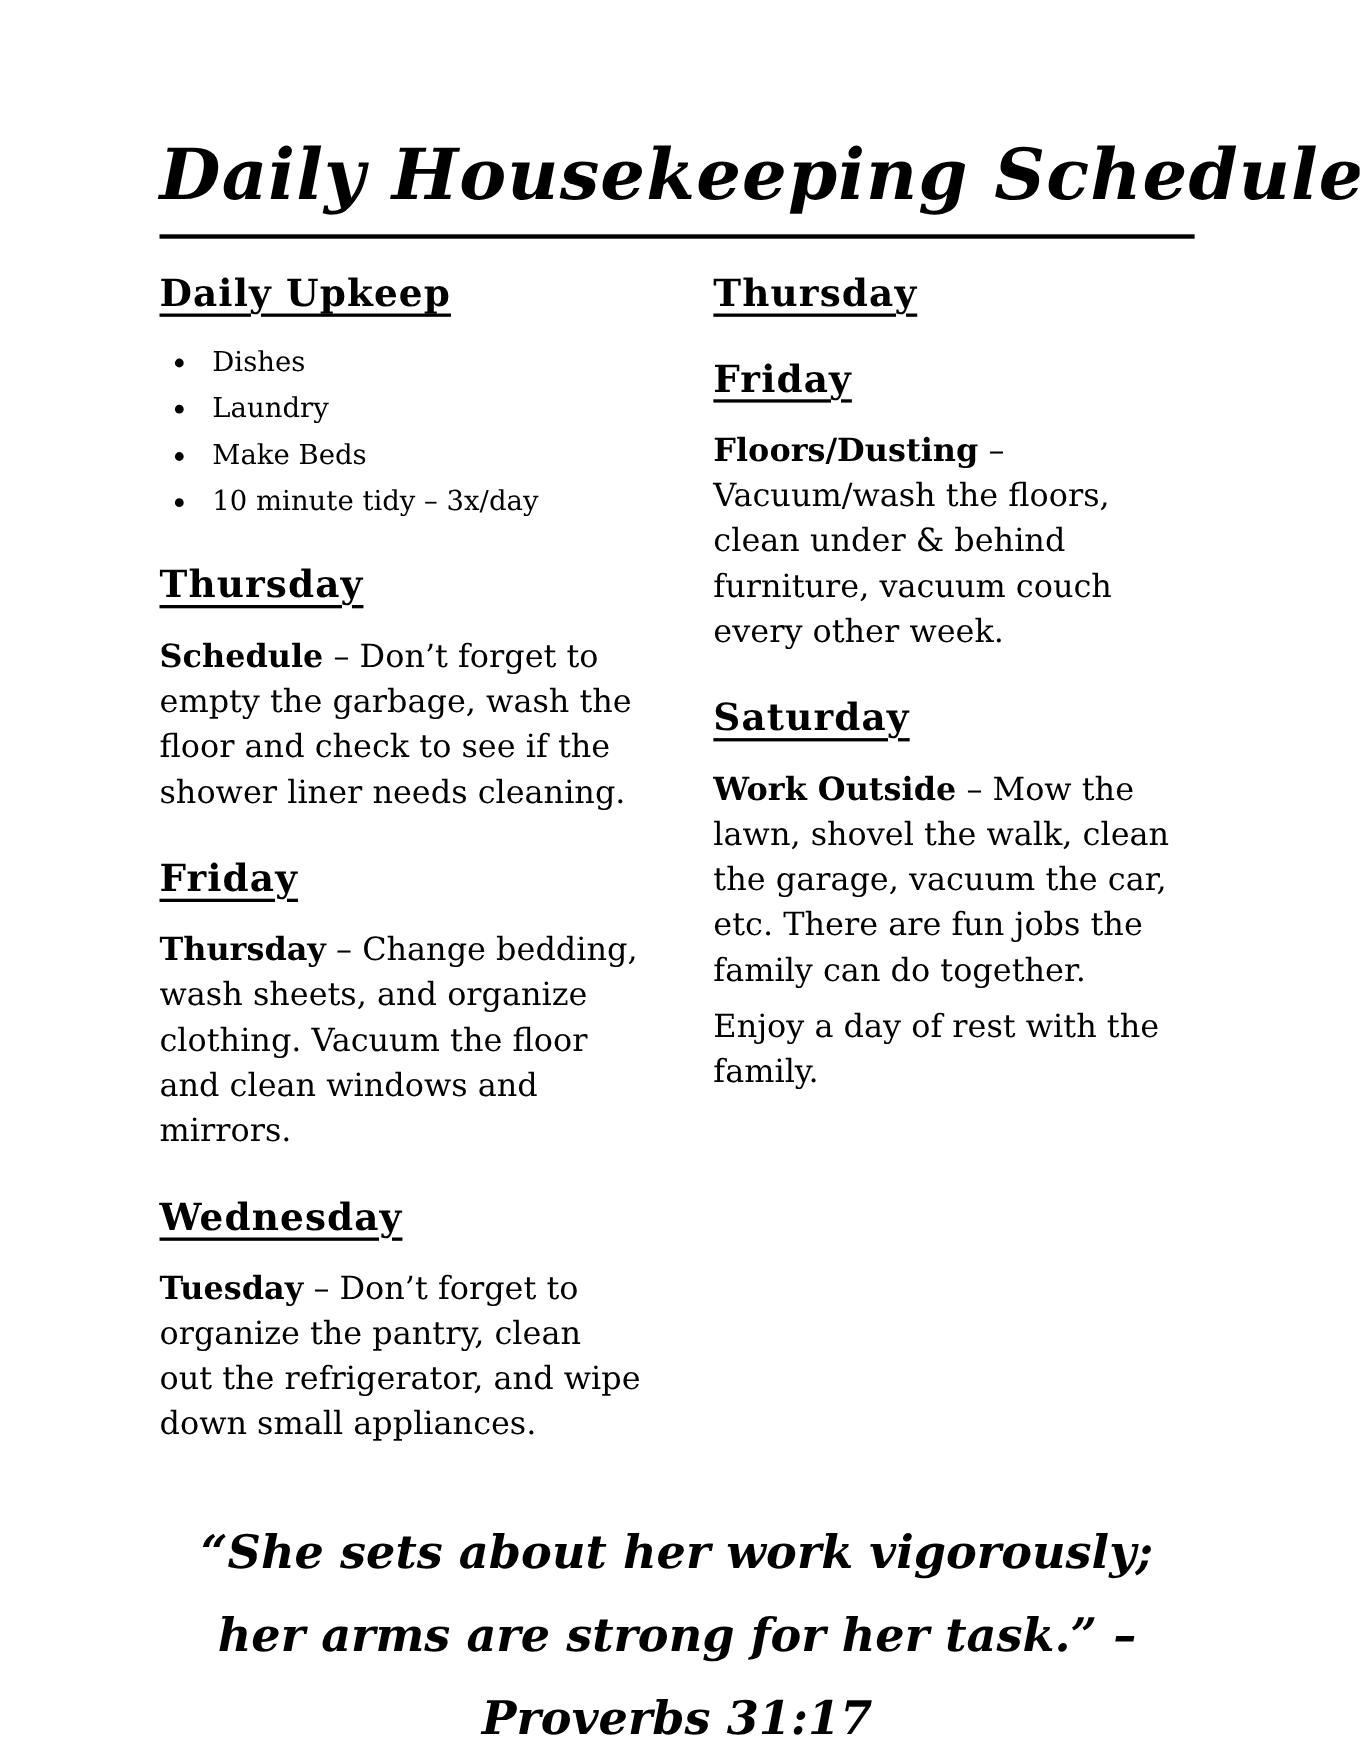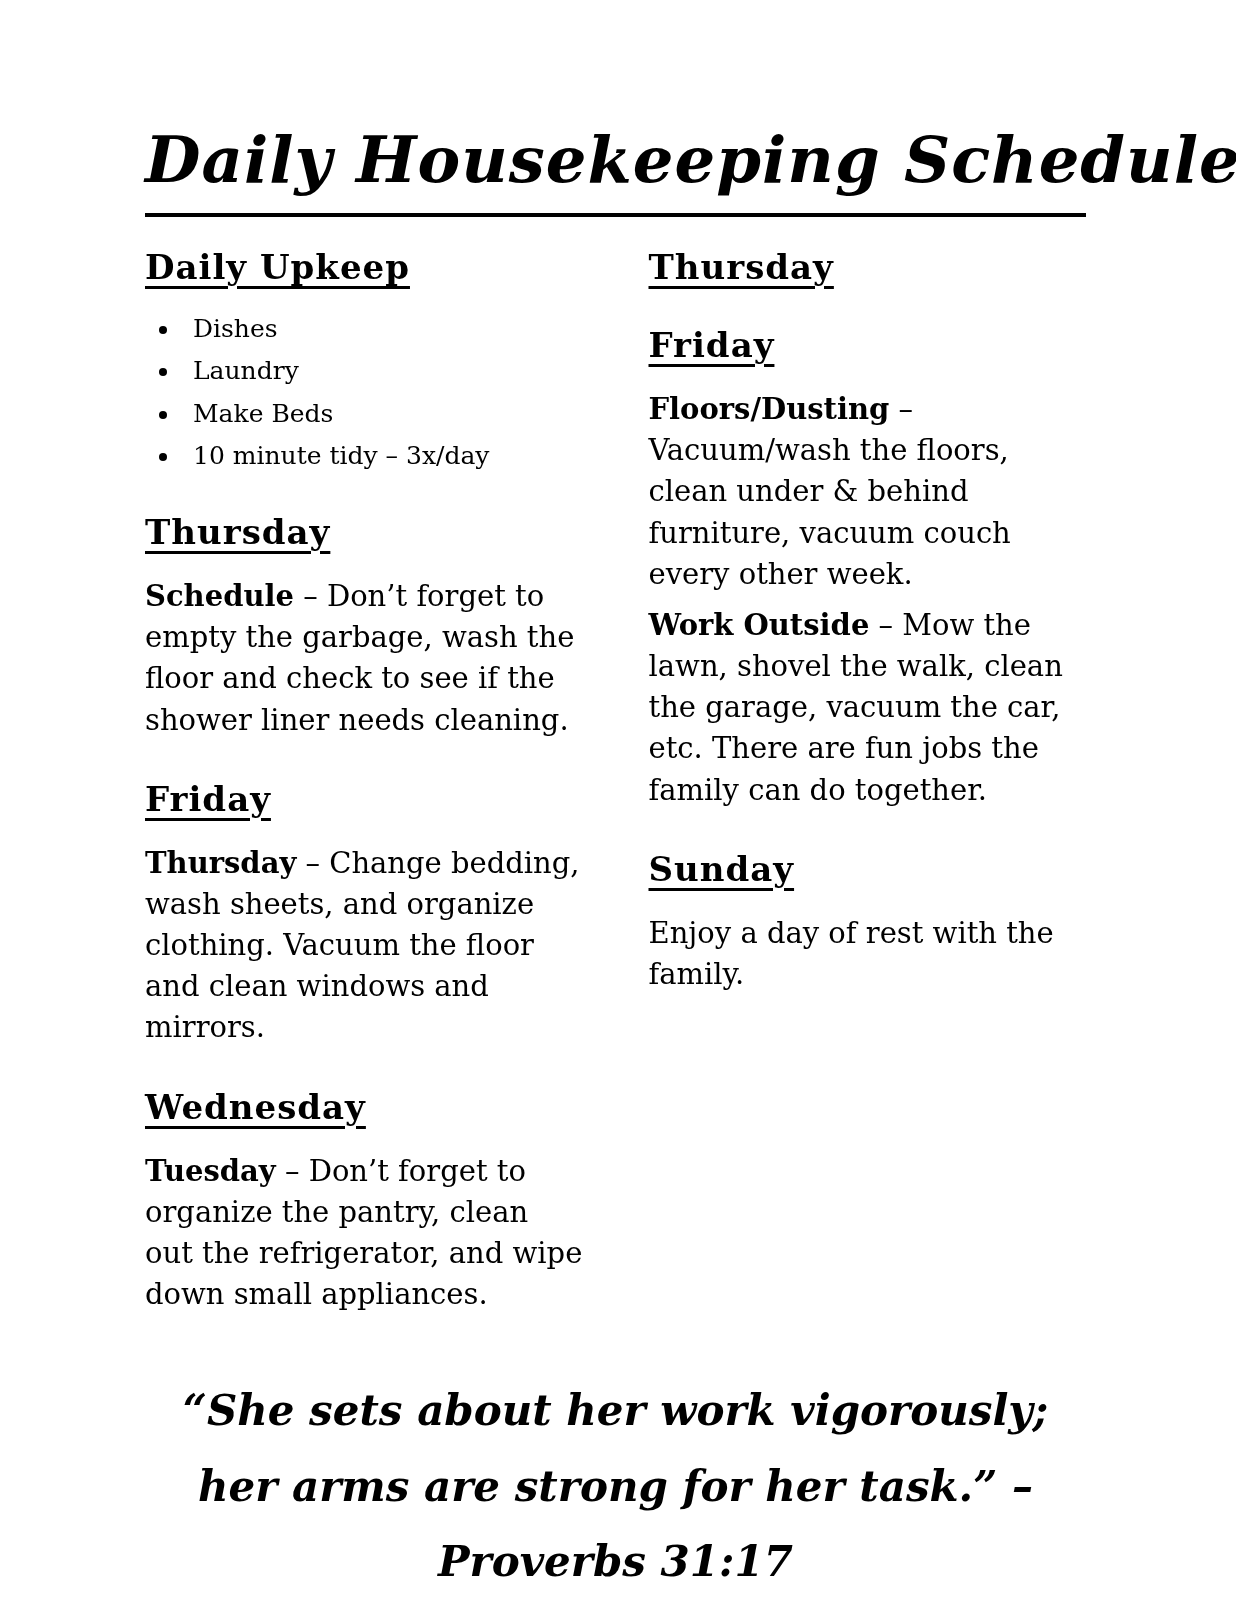--- a/index.html
+++ b/index.html
@@ -102,23 +102,23 @@
 
     </div>
 
     <div class="col">
 
       <h2 class="heading">Thursday</h2>
 
       <h2 class="heading">Friday</h2>
       <p class="task"><b>Floors/Dusting</b> <span>– Vacuum/wash the floors, clean under &amp; behind furniture, vacuum couch every other week.</span></p>
 
+      <h2 class="heading">Saturday</h2>
       <p class="task"><b>Work Outside</b> <span>– Mow the lawn, shovel the walk, clean the garage, vacuum the car, etc. There are fun jobs the family can do together.</span></p>
 
-      <h2 class="heading">Sunday</h2>
       <p class="task"><span>Enjoy a day of rest with the family.</span></p>
 
     </div>
 
   </div>
 
   <div class="quote">“She sets about her work vigorously; her arms are strong for her task.” – Proverbs 31:17</div>
 
 </div>
 

